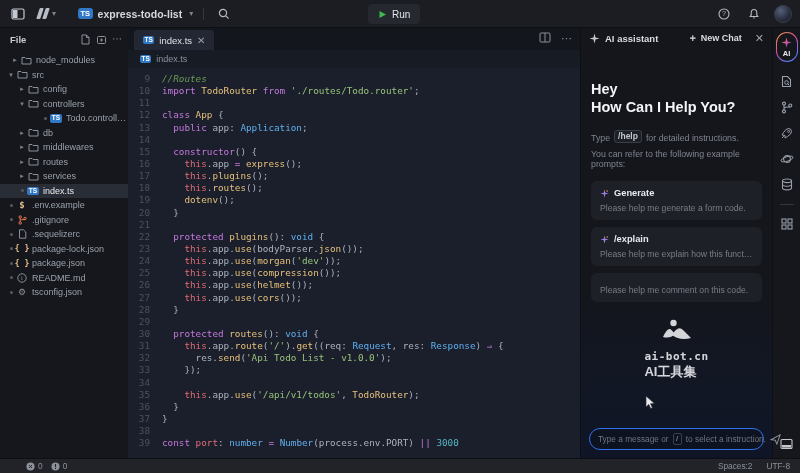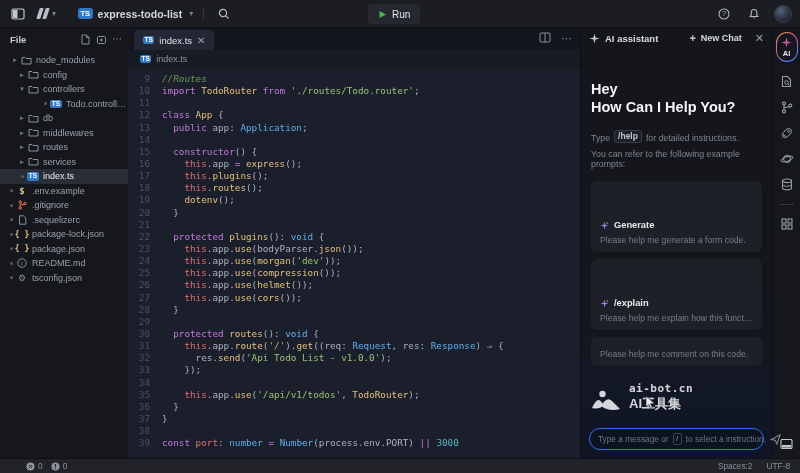--- a/index.html
+++ b/index.html
@@ -78,23 +78,23 @@
   .newchat span { font-size:9px; font-weight:bold; }
   .chat-close { color:#9aa0ab; font-size:11px; margin-left:8px; cursor:pointer; }
   .chat-body { flex:1; padding:0 10px; position:relative; }
   .greet { margin-top:32px; color:#f2f4f7; font-size:14.5px; font-weight:bold; line-height:1.25; }
   .hint { margin-top:14px; color:#80858f; font-size:8.8px; display:flex; align-items:flex-end; gap:4px; flex-wrap:wrap; }
   .kbd { border:1px solid #3a3f49; border-radius:3px; padding:0 3px; color:#c3c7cf; font-weight:bold;
     font-size:8.5px; line-height:11px; background:#1c1f26; }
   .hint2 { margin-top:6px; color:#80858f; font-size:8.8px; }
   .cards { margin-top:12px; display:flex; flex-direction:column; gap:7px; }
   .card { background:#1d2027; border-radius:6px; padding:7px 9px; cursor:pointer; }
-  .card-title { display:flex; align-items:center; gap:5px; color:#e8eaee; font-size:9.3px; font-weight:bold;margin-top:32px; }
+  .card-title { display:flex; align-items:center; gap:5px; color:#e8eaee; font-size:9.3px; font-weight:bold; }
   .card-desc { margin-top:5px; color:#787d87; font-size:8.6px; white-space:nowrap; overflow:hidden; text-overflow:ellipsis; }
-  .wm { margin-top:16px; display:flex; align-items:flex-end; gap:8px; opacity:.9; }
+  .wm { margin-top:16px; display:flex; align-items:center; gap:8px; opacity:.9;flex-direction:column; }
   .wm-text .l1 { color:#e8eaee; font-weight:bold; font-size:11px; letter-spacing:.5px;
     font-family:"DejaVu Sans Mono", monospace; }
   .wm-text .l2 { color:#e8eaee; font-weight:bold; font-size:13px; }
   .chat-input-row { flex:0 0 auto; padding:6px 8px 8px; }
   .chat-input { height:22px; border:1px solid #2f6feb; border-radius:11px; display:flex; align-items:center;
     gap:4px; padding:0 8px; cursor:text; background:rgba(10,14,24,.4); }
   .ph { color:#70757f; font-size:8.3px; white-space:nowrap; }
   .kbd2 { border:1px solid #3a3f49; border-radius:2px; padding:0 2.5px; color:#9ba0aa; font-size:8px; line-height:10px; }
   .send { margin-left:auto; color:#8a8f99; display:flex; }
 
@@ -200,20 +200,29 @@
       </div>
       <div class="tree">
           <div class="trow" style="padding-left: 10px;">
             <span class="slot" style="font-size: 7px;">▸</span>
             <span class="fico">
               <svg width="11" height="9" viewBox="0 0 11 9">
                 <path d="M1 1.5 h3 l1 1 h5 v5.5 h-9 Z" fill="none" stroke="#8a909a" stroke-width="1"></path>
               </svg>
             </span>
             <span class="tlabel">node_modules</span>
+          </div>
+          <div class="trow" style="padding-left: 6px;">
+            <span class="slot" style="font-size: 7px;">▾</span>
+            <span class="fico">
+              <svg width="11" height="9" viewBox="0 0 11 9">
+                <path d="M1 1.5 h3 l1 1 h5 v5.5 h-9 Z" fill="none" stroke="#8a909a" stroke-width="1"></path>
+              </svg>
+            </span>
+            <span class="tlabel">src</span>
           </div>
           <div class="trow" style="padding-left: 17px;">
             <span class="slot" style="font-size: 7px;">▸</span>
             <span class="fico">
               <svg width="11" height="9" viewBox="0 0 11 9">
                 <path d="M1 1.5 h3 l1 1 h5 v5.5 h-9 Z" fill="none" stroke="#8a909a" stroke-width="1"></path>
               </svg>
             </span>
             <span class="tlabel">config</span>
           </div>

